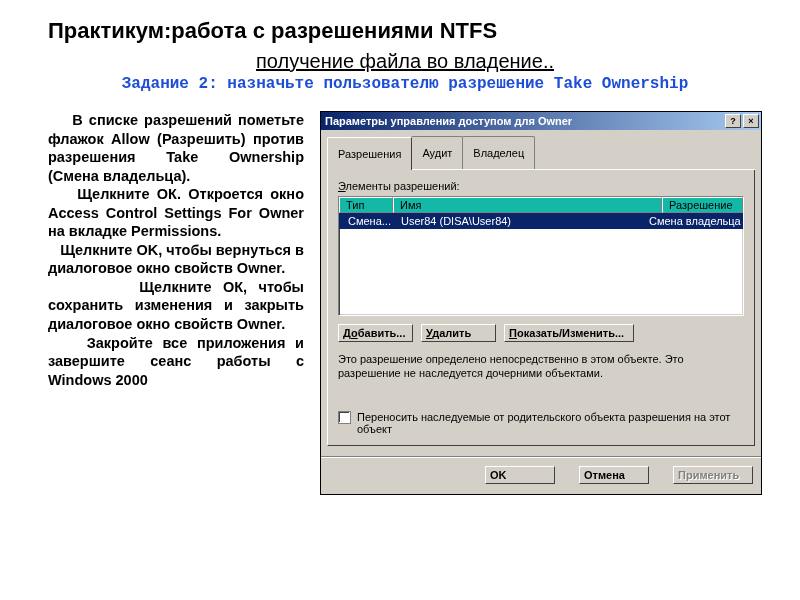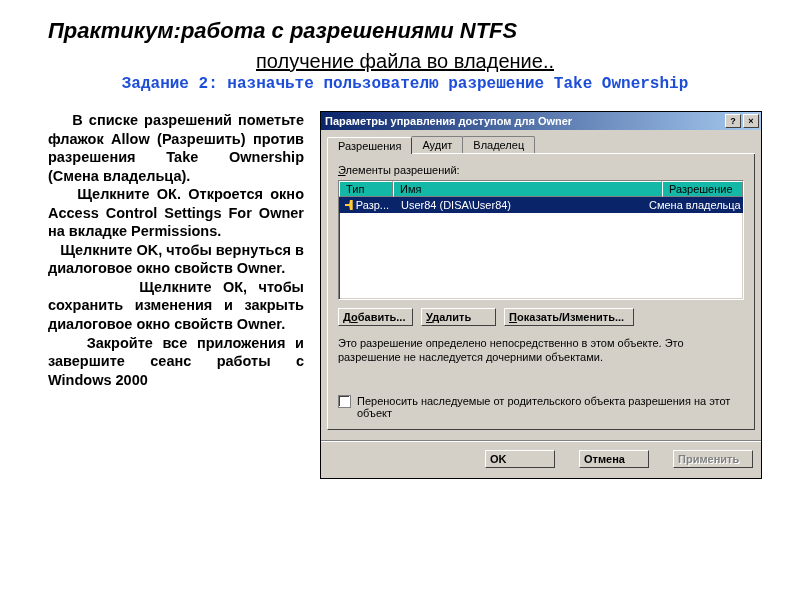--- a/index.html
+++ b/index.html
@@ -13,21 +13,20 @@
     overflow: hidden;
     position: relative;
   }
   .slide {
     padding: 18px 38px 0 48px;
     width: 800px;
   }
   .title {
     font-size: 22px;
     font-weight: bold;
-    font-style: italic;
   }
   .subtitle {
     text-align: center;
     font-size: 20px;
     margin-top: 6px;
     text-decoration: underline;
   }
   .task {
     text-align: center;
     font-size: 16px;
@@ -80,21 +79,21 @@
     display:flex; align-items:center; justify-content:center;
     font-size: 9px; font-family: Arial; color:#000; font-weight:bold;
     line-height: 1;
   }
   .tabs {
     display:flex;
     margin: 6px 6px 0 6px;
     border-bottom: 1px solid #fff;
   }
   .tab {
-    padding: 2px 10px;
+    padding: 10px 10px;
     background:#d4d0c8;
     border:1px solid #808080;
     border-bottom:none;
     border-top-left-radius:2px; border-top-right-radius:2px;
     position:relative;
     margin-right:-1px;
     font-size:11px;
   }
   .tab.active {
     background:#d4d0c8;
@@ -221,21 +220,21 @@
 
           <div class="listview">
             <div class="lv-head">
               <div class="lv-col" style="width:54px">Тип</div>
               <div class="lv-col" style="width:269px">Имя</div>
               <div class="lv-col" style="flex:1">Разрешение</div>
             </div>
             <div class="lv-row">
               <div class="lv-cell" style="width:56px">
                 <span class="key-ico"></span>
-                <span>Разр...</span>
+                <span>Смена...</span>
               </div>
               <div class="lv-cell" style="width:248px">User84 (DISA\User84)</div>
               <div class="lv-cell" style="flex:1">Смена владельца</div>
             </div>
           </div>
 
           <div class="btnrow">
             <div class="w2kbtn"><span>Д<u>о</u>бавить...</span></div>
             <div class="w2kbtn"><span><u>У</u>далить</span></div>
             <div class="w2kbtn" style="min-width:130px"><span><u>П</u>оказать/Изменить...</span></div>

